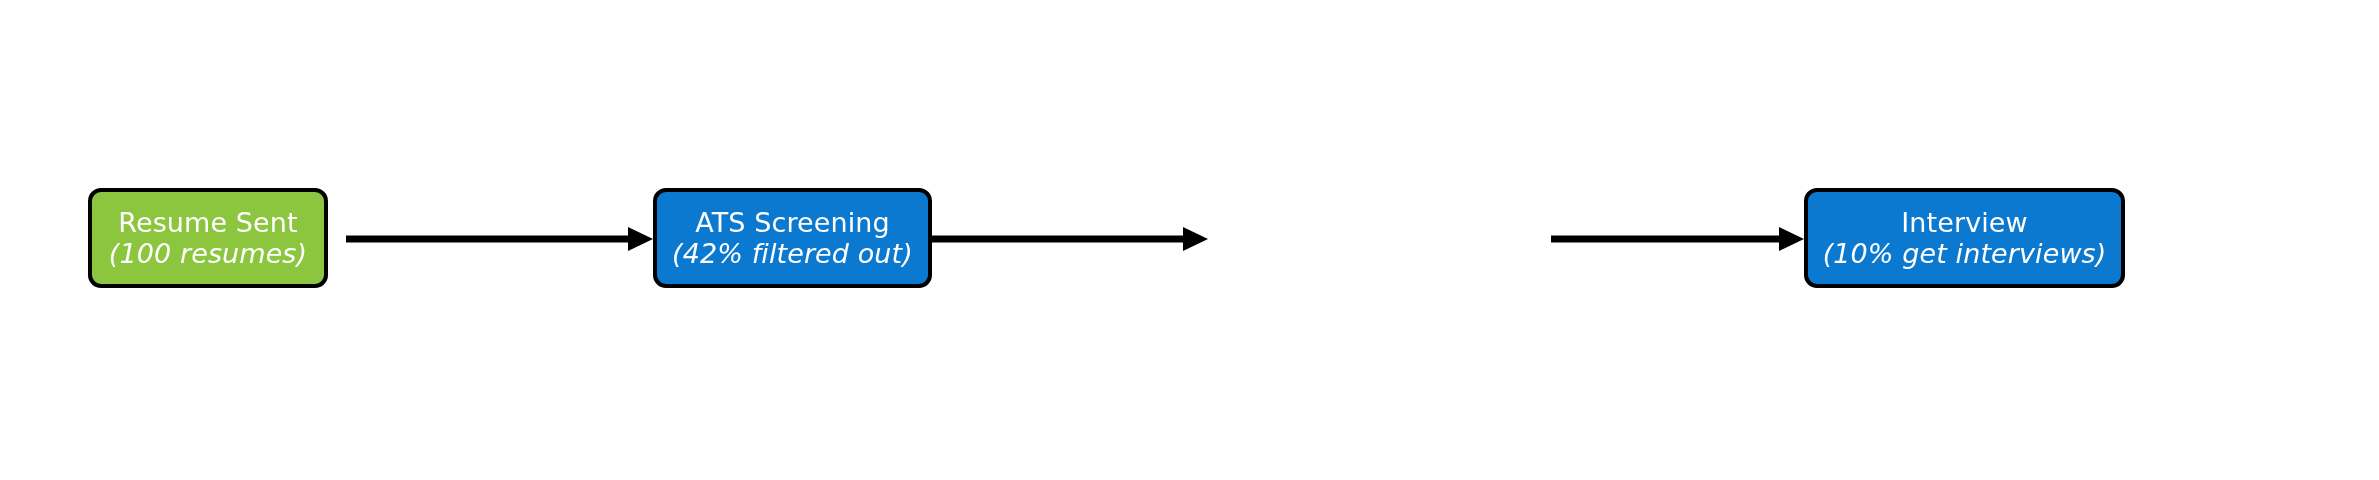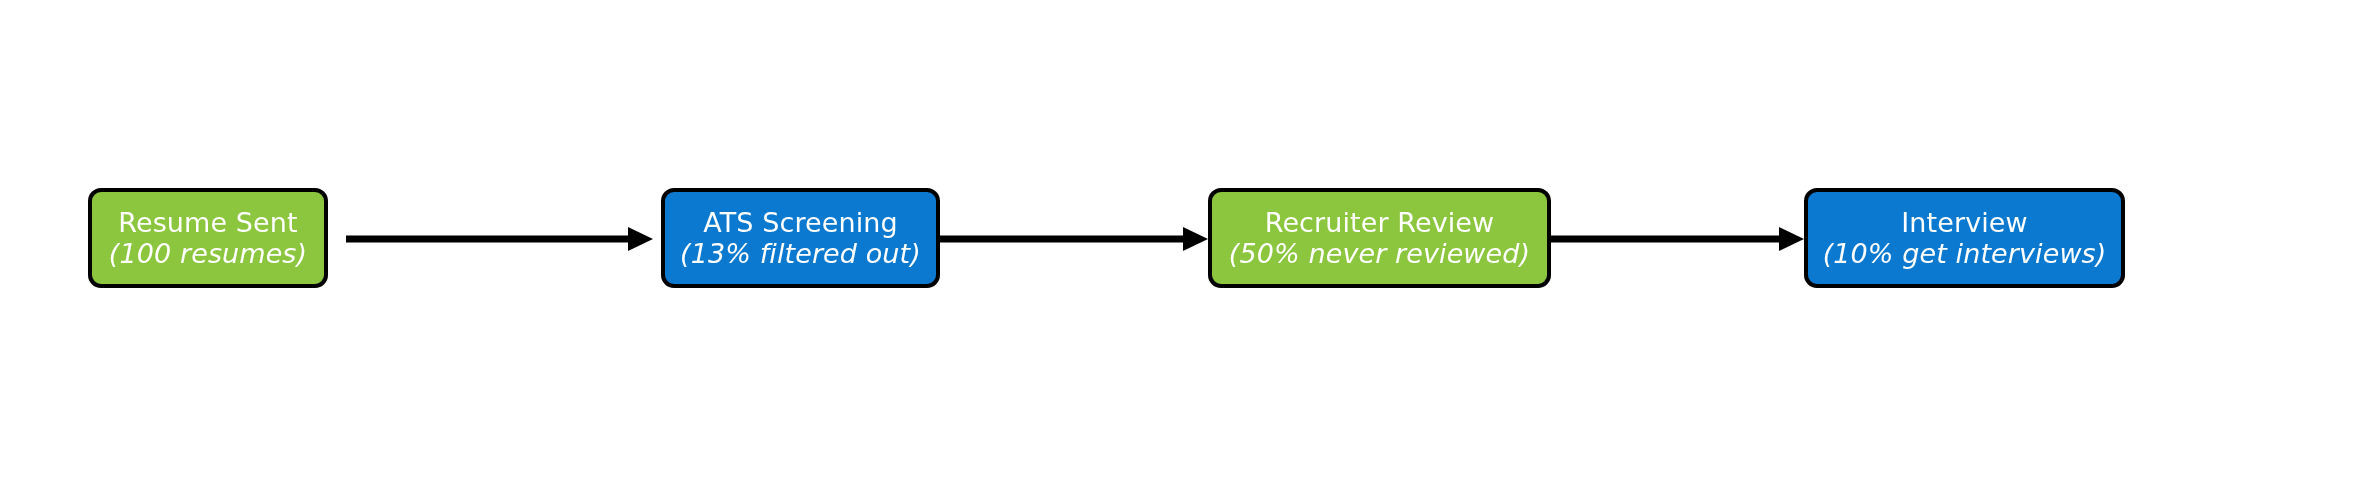--- a/index.html
+++ b/index.html
@@ -72,36 +72,32 @@
     <div class="node-detail">(100 resumes)</div>
   </div>
 
   <div class="flow-arrow" style="left:346px; top:224px; width:307px;">
     <svg width="307" height="30" viewBox="0 0 307 30" xmlns="http://www.w3.org/2000/svg">
       <line x1="0" y1="15" x2="286" y2="15" stroke="#000000" stroke-width="7"></line>
       <polygon points="282,3 307,15 282,27" fill="#000000"></polygon>
     </svg>
   </div>
 
-  <div class="flow-node node-blue" style="left:653px; top:188px; width:279px; height:100px;margin-left:8px;">
+  <div class="flow-node node-blue" style="left:653px; top:188px; width:279px; height:100px;">
     <div class="node-title">ATS Screening</div>
-    <div class="node-detail">(13% filtered out)</div>
+    <div class="node-detail">(42% filtered out)</div>
   </div>
 
   <div class="flow-arrow" style="left:932px; top:224px; width:276px;">
     <svg width="276" height="30" viewBox="0 0 276 30" xmlns="http://www.w3.org/2000/svg">
       <line x1="0" y1="15" x2="255" y2="15" stroke="#000000" stroke-width="7"></line>
       <polygon points="251,3 276,15 251,27" fill="#000000"></polygon>
     </svg>
   </div>
 
-  <div class="flow-node node-green" style="left:1208px; top:188px; width:343px; height:100px;">
-    <div class="node-title">Recruiter Review</div>
-    <div class="node-detail">(50% never reviewed)</div>
-  </div>
 
   <div class="flow-arrow" style="left:1551px; top:224px; width:253px;">
     <svg width="253" height="30" viewBox="0 0 253 30" xmlns="http://www.w3.org/2000/svg">
       <line x1="0" y1="15" x2="232" y2="15" stroke="#000000" stroke-width="7"></line>
       <polygon points="228,3 253,15 228,27" fill="#000000"></polygon>
     </svg>
   </div>
 
   <div class="flow-node node-blue" style="left:1804px; top:188px; width:321px; height:100px;text-align:right;">
     <div class="node-title">Interview</div>

